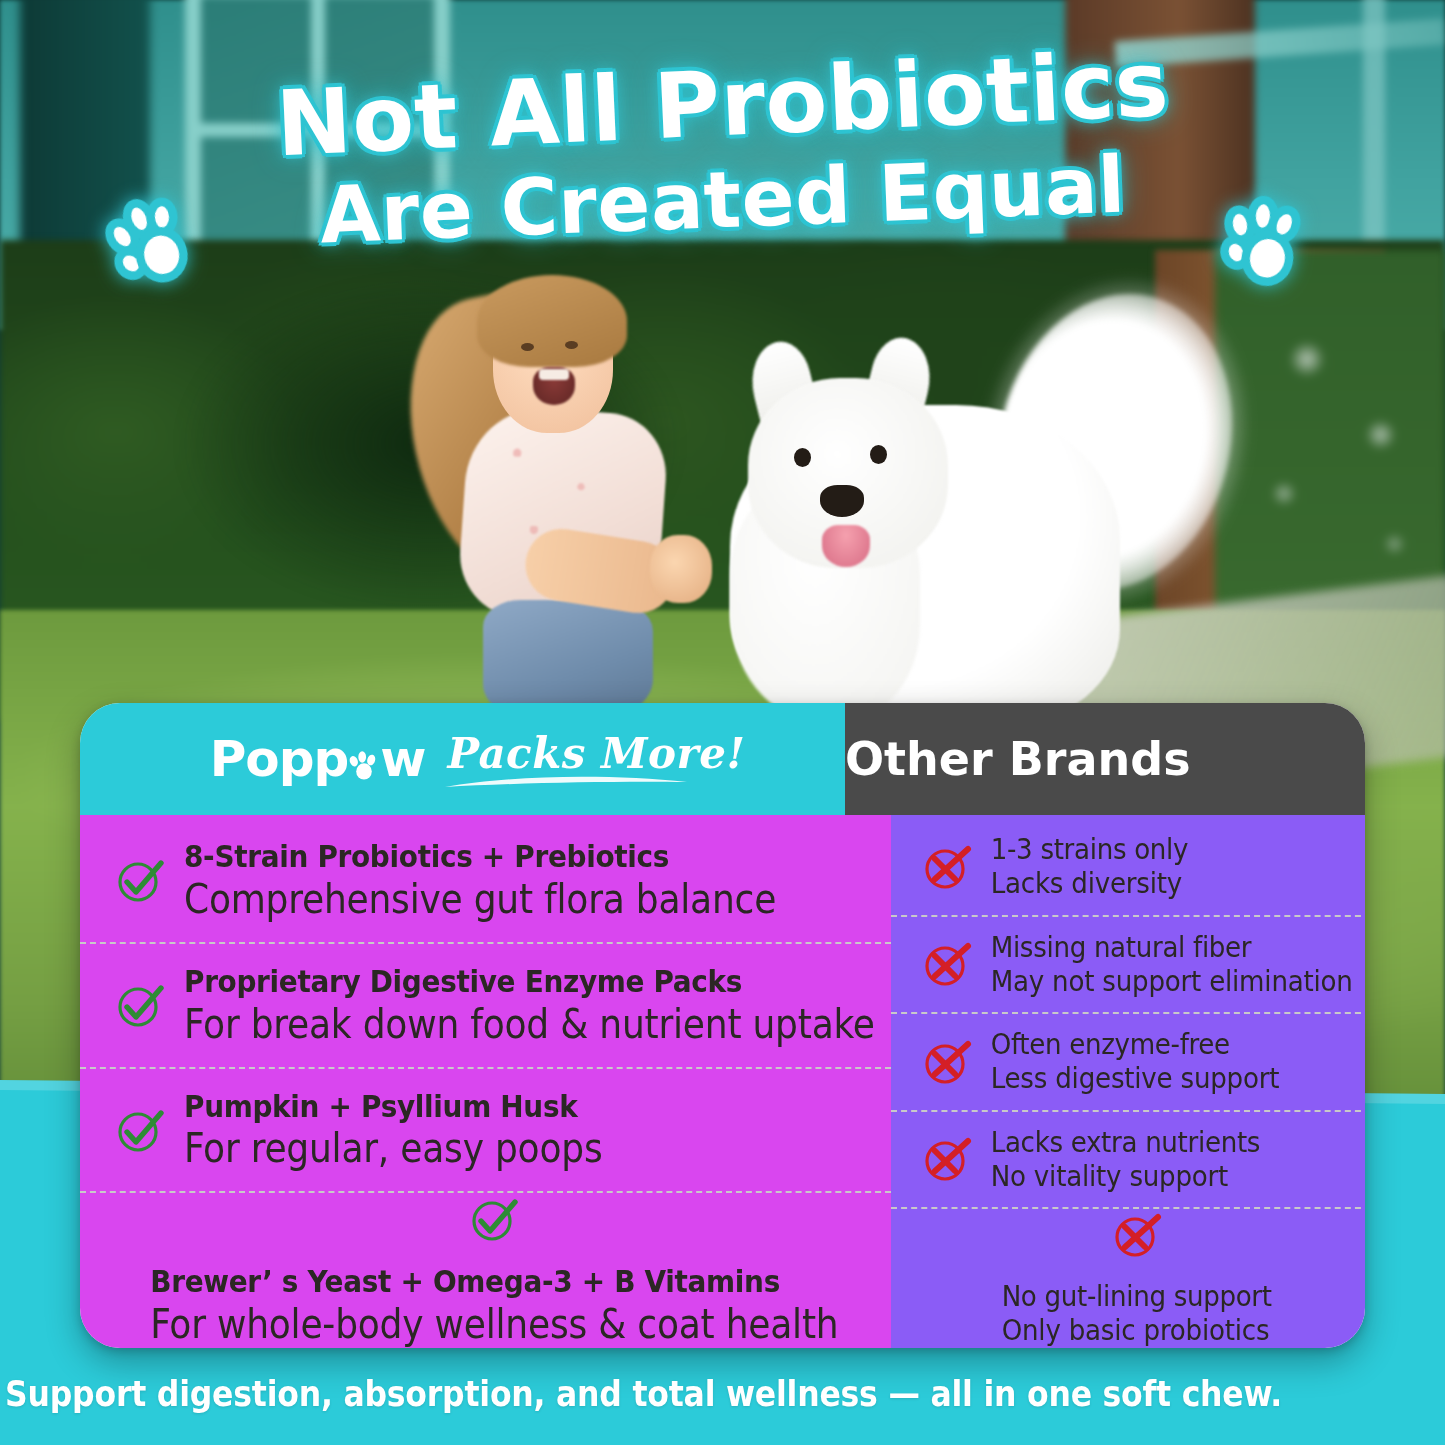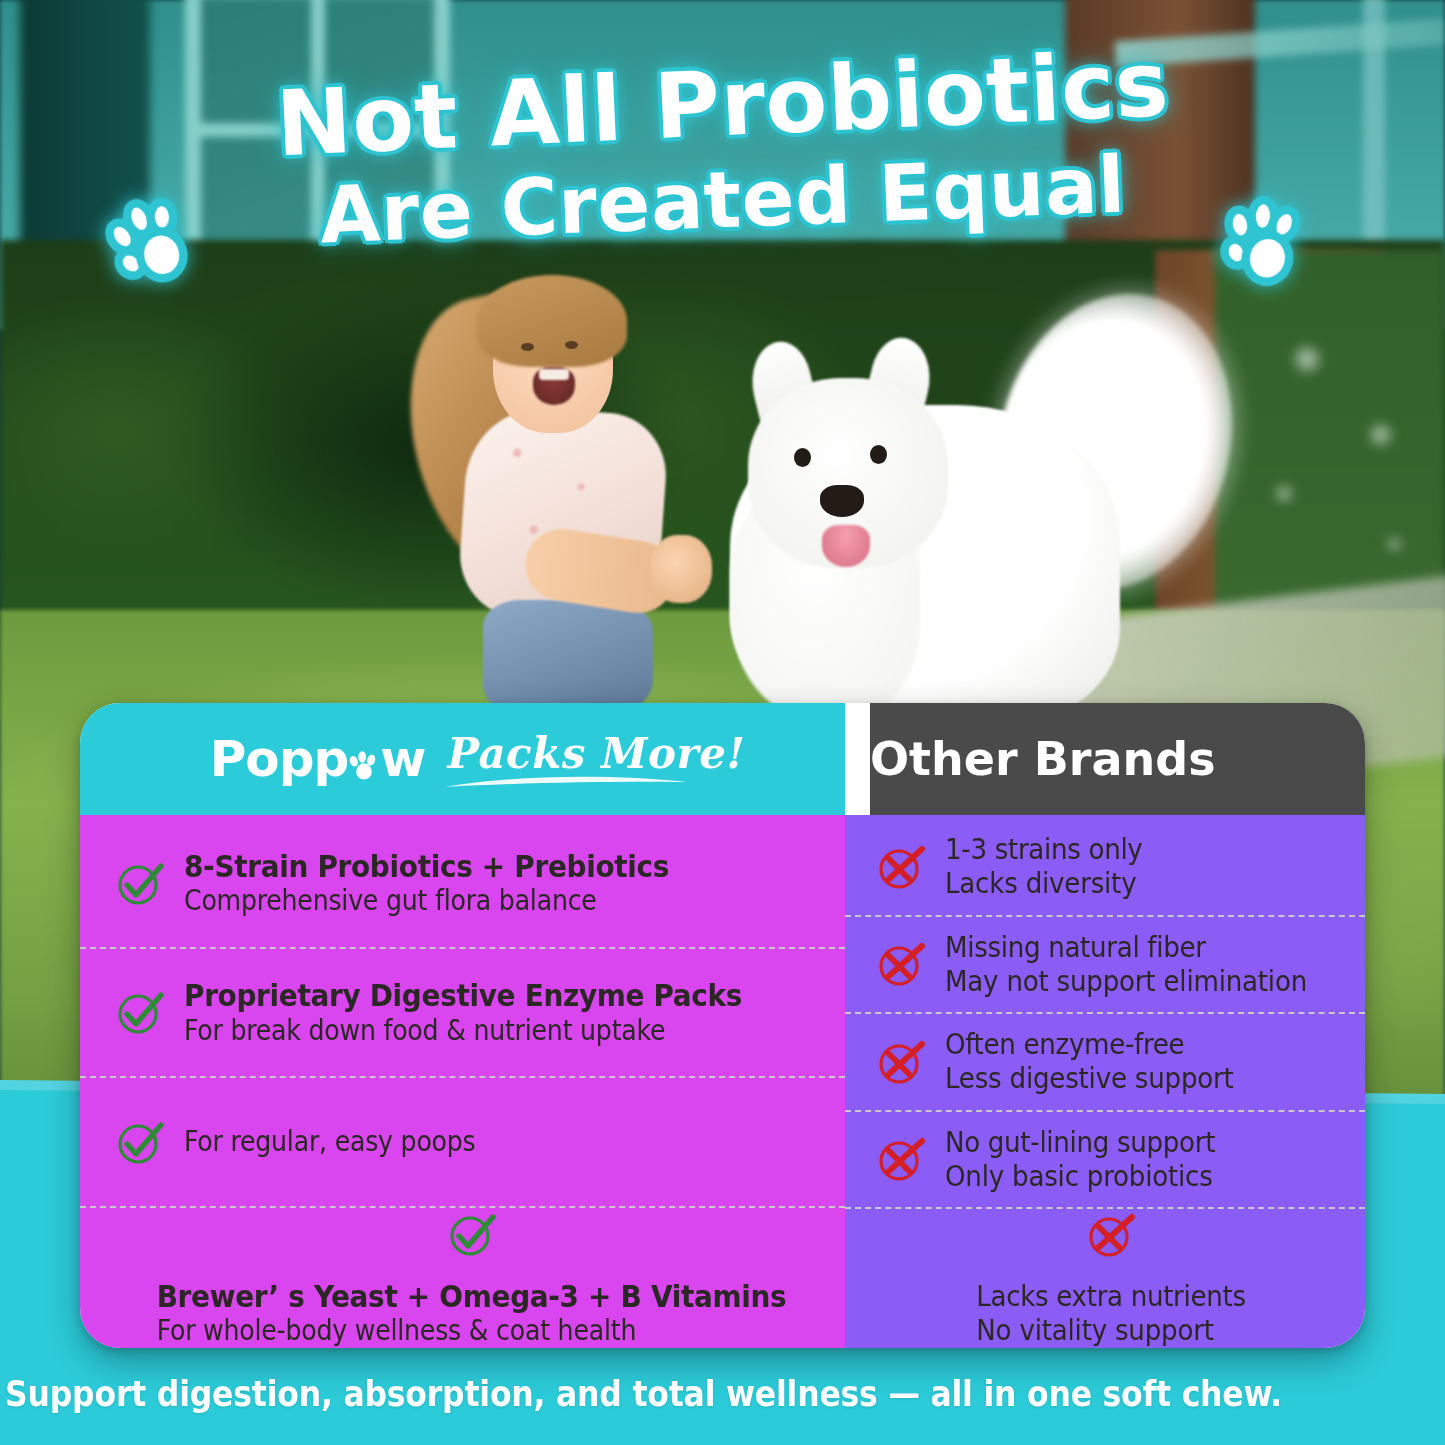--- a/index.html
+++ b/index.html
@@ -236,21 +236,21 @@
   }
 
   
   .card {
     position:absolute; left:80px; top:703px; width:1285px; height:645px; z-index:5;
     border-radius:40px; overflow:hidden;
     box-shadow:0 14px 34px rgba(0,0,0,.30), 0 3px 10px rgba(0,0,0,.18);
     display:flex; flex-direction:column;
     background:#ffffff;
   }
-  .card-head { display:flex; height:112px; flex:0 0 112px;gap:25px; }
+  .card-head { display:flex; height:112px; flex:0 0 112px; }
   .head-left {
     flex:0 0 765px; background:#2ccbd9;
     display:flex; align-items:center; justify-content:center; gap:22px;
     padding-left:30px;
   }
   .head-right {
     flex:1; background:#4a4a4a;
     display:flex; align-items:center; justify-content:flex-start;
   }
   .brandmark {
@@ -285,21 +285,21 @@
 
   .mark { flex:0 0 auto; width:52px; height:52px; }
   .texts { display:flex; flex-direction:column; }
   .t-main {
     font-family:"DejaVu Sans Condensed","DejaVu Sans", sans-serif;
     font-weight:bold; font-size:31px; color:#2b2724; line-height:1.18;
     letter-spacing:-.3px; white-space:nowrap;
   }
   .t-sub {
     font-family:"DejaVu Sans Condensed","DejaVu Sans", sans-serif;
-    font-weight:normal; font-size:28px; color:#2b2724; line-height:1.2;
+    font-weight:normal; font-size:40px; color:#2b2724; line-height:1.2;
     letter-spacing:-.2px; white-space:nowrap;
   }
   .col-right .t-main, .col-right .t-sub {
     font-weight:normal; font-size:29px; color:#2b2724;
   }
 
   
   .footer {
     position:absolute; left:0; top:1374px; width:1287px; z-index:7;
     text-align:center;
@@ -437,20 +437,21 @@
               <div class="t-sub">For break down food &amp; nutrient uptake</div>
             </div>
           </div>
 
           <div class="row">
             <svg class="mark" viewBox="0 0 52 52">
               <circle cx="24" cy="28" r="18" fill="none" stroke="#2e8b35" stroke-width="3.2"></circle>
               <path d="M13 28 L22 38 L47 9" fill="none" stroke="#2e8b35" stroke-width="5.4" stroke-linecap="round" stroke-linejoin="round"></path>
             </svg>
             <div class="texts">
+              <div class="t-main">Pumpkin + Psyllium Husk</div>
               <div class="t-sub">For regular, easy poops</div>
             </div>
           </div>
 
 
           <div class="row">
             <svg class="mark" viewBox="0 0 52 52">
               <circle cx="24" cy="28" r="18" fill="none" stroke="#2e8b35" stroke-width="3.2"></circle>
               <path d="M13 28 L22 38 L47 9" fill="none" stroke="#2e8b35" stroke-width="5.4" stroke-linecap="round" stroke-linejoin="round"></path>
             </svg>
@@ -502,34 +503,34 @@
             </div>
           </div>
 
           <div class="row">
             <svg class="mark" viewBox="0 0 52 52">
               <circle cx="24" cy="28" r="18" fill="none" stroke="#d41f26" stroke-width="3.2"></circle>
               <path d="M14 18 L34 38" fill="none" stroke="#d41f26" stroke-width="6" stroke-linecap="round"></path>
               <path d="M14 38 L47 8" fill="none" stroke="#d41f26" stroke-width="6" stroke-linecap="round"></path>
             </svg>
             <div class="texts">
-              <div class="t-main">No gut-lining support</div>
-              <div class="t-sub">Only basic probiotics</div>
+              <div class="t-main">Lacks extra nutrients</div>
+              <div class="t-sub">No vitality support</div>
             </div>
           </div>
 
           <div class="row">
             <svg class="mark" viewBox="0 0 52 52">
               <circle cx="24" cy="28" r="18" fill="none" stroke="#d41f26" stroke-width="3.2"></circle>
               <path d="M14 18 L34 38" fill="none" stroke="#d41f26" stroke-width="6" stroke-linecap="round"></path>
               <path d="M14 38 L47 8" fill="none" stroke="#d41f26" stroke-width="6" stroke-linecap="round"></path>
             </svg>
             <div class="texts">
-              <div class="t-main">Lacks extra nutrients</div>
-              <div class="t-sub">No vitality support</div>
+              <div class="t-main">No gut-lining support</div>
+              <div class="t-sub">Only basic probiotics</div>
             </div>
           </div>
 
         </div>
       </div>
 
     </div>
   </div>
 
   <div class="footer">Support digestion, absorption, and total wellness — all in one soft chew.</div>

